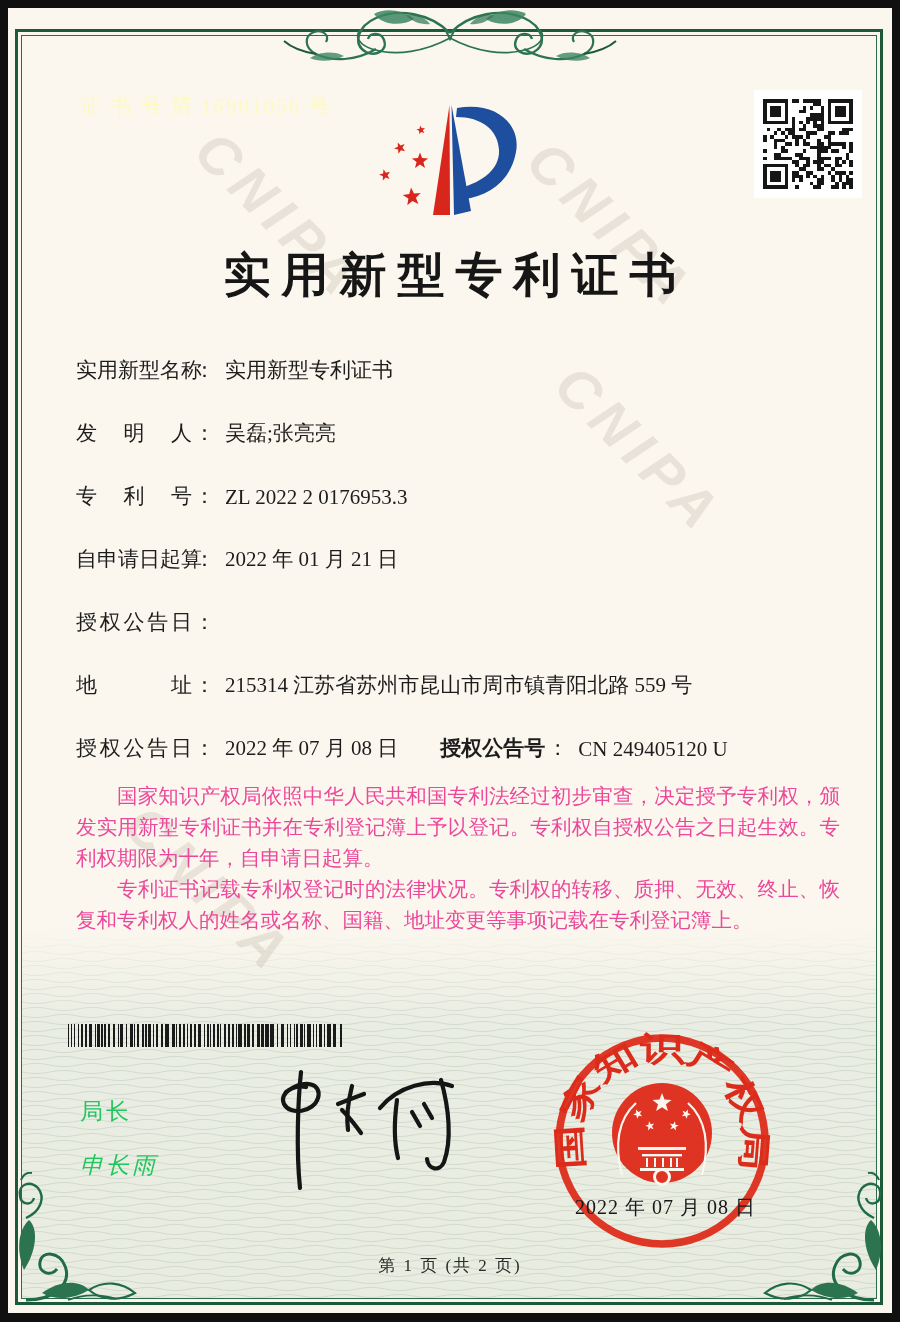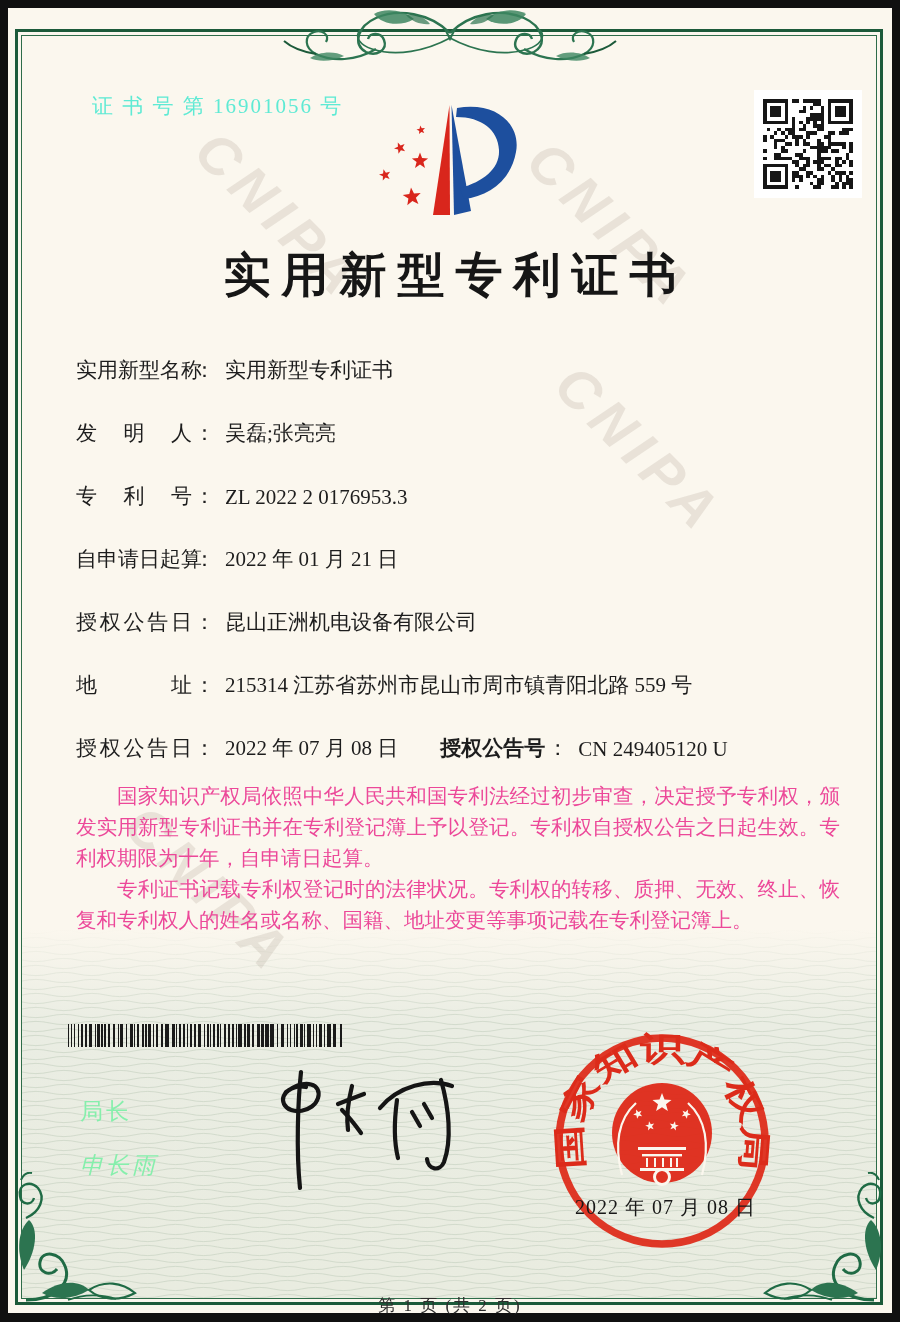--- a/index.html
+++ b/index.html
@@ -9,43 +9,43 @@
   .frame-thick{position:absolute;left:15px;top:29px;right:17px;bottom:17px;border:3px solid #1c5a3a;z-index:2;}
   .frame-thin{position:absolute;left:21px;top:35px;right:23px;bottom:23px;border:1px solid #2d6c49;z-index:2;}
   .lower-bg{position:absolute;left:22px;right:24px;top:928px;height:370px;z-index:1;
             background:linear-gradient(180deg, rgba(234,237,227,0) 0px, #eaede3 95px, #e9ece0 100%);}
   .lower-bg svg{position:absolute;inset:0;width:100%;height:100%;
             -webkit-mask-image:linear-gradient(180deg,transparent 0,#000 95px);
             mask-image:linear-gradient(180deg,transparent 0,#000 95px);}
   .wm{position:absolute;z-index:1;font-family:"Liberation Sans","DejaVu Sans",sans-serif;
       font-style:italic;font-weight:700;font-size:56px;letter-spacing:8px;
       color:rgba(168,156,140,0.22);transform:rotate(45deg);transform-origin:0 0;white-space:nowrap;}
-  .cert-no{position:absolute;left:92px;top:92px;z-index:3;font-size:21px;letter-spacing:2px;color:#5eead4;font-family:Liberation Serif, serif;}
+  .cert-no{position:absolute;left:80px;top:92px;z-index:3;font-size:21px;letter-spacing:2px;color:#fef9c3;font-family:Liberation Serif, serif;}
   .qr-box{position:absolute;left:754px;top:90px;width:108px;height:108px;background:#fff;z-index:3;
           display:flex;align-items:center;justify-content:center;}
   .title{position:absolute;left:0;right:0;top:244px;z-index:3;text-align:center;
          font-size:47px;font-weight:700;letter-spacing:11px;text-indent:11px;color:#161616;}
   .fields{position:absolute;left:76px;right:60px;top:362px;z-index:3;color:#1d1d1d;}
   .frow{height:22px;margin-bottom:41px;font-size:21px;display:flex;align-items:flex-end;white-space:nowrap;}
   .flabel{display:inline-block;width:116px;text-align:justify;text-align-last:justify;-moz-text-align-last:justify;}
   .fcolon{margin-left:2px;}
   .fvalue{margin-left:10px;}
   .flabel2{margin-left:42px;font-weight:bold;}
   .bodytext{position:absolute;left:76px;width:764px;top:781px;z-index:3;color:#ec4899;
             font-size:20.5px;line-height:31px;text-align:justify;}
   .bodytext p{margin:0;text-indent:2em;}
   .barcode{position:absolute;left:68px;top:1024px;z-index:3;}
   .officer{position:absolute;left:80px;z-index:4;font-family:"Liberation Sans","DejaVu Sans",sans-serif;
-           font-size:23px;font-weight:500;letter-spacing:3px;color:#86efac;}
+           font-size:23px;font-weight:500;letter-spacing:3px;color:#22c55e;}
   .sig-svg{position:absolute;left:220px;top:1060px;width:260px;height:135px;z-index:4;}
   .seal-svg{position:absolute;left:548px;top:1027px;width:228px;height:228px;z-index:4;}
   .seal-date{position:absolute;left:575px;top:1194px;width:210px;z-index:5;font-size:20px;
              letter-spacing:1px;color:#181818;white-space:nowrap;}
   .footer{position:absolute;left:0;right:0;top:1254px;z-index:4;text-align:center;font-size:17px;
-          letter-spacing:2px;color:#2c2c2c;margin-top:40px;}
+          letter-spacing:2px;color:#2c2c2c;}
   .deco{position:absolute;z-index:5;}
   svg{display:block;}
 </style>
 </head>
 <body>
 
 <div class="page">
   <div class="paper"></div>
 
   <div class="lower-bg">
@@ -476,21 +476,20 @@
       <span class="fvalue">ZL 2022 2 0176953.3</span>
     </div>
     <div class="frow">
       <span class="flabel">自申请日起算</span>
         <span class="fcolon">：</span>
       <span class="fvalue">2022 年 01 月 21 日</span>
     </div>
     <div class="frow">
       <span class="flabel">授权公告日</span>
         <span class="fcolon">：</span>
-      <span class="fvalue">昆山正洲机电设备有限公司</span>
     </div>
     <div class="frow">
       <span class="flabel">地址</span>
         <span class="fcolon">：</span>
       <span class="fvalue">215314 江苏省苏州市昆山市周市镇青阳北路 559 号</span>
     </div>
     <div class="frow">
       <span class="flabel">授权公告日</span>
         <span class="fcolon">：</span>
       <span class="fvalue">2022 年 07 月 08 日</span>

